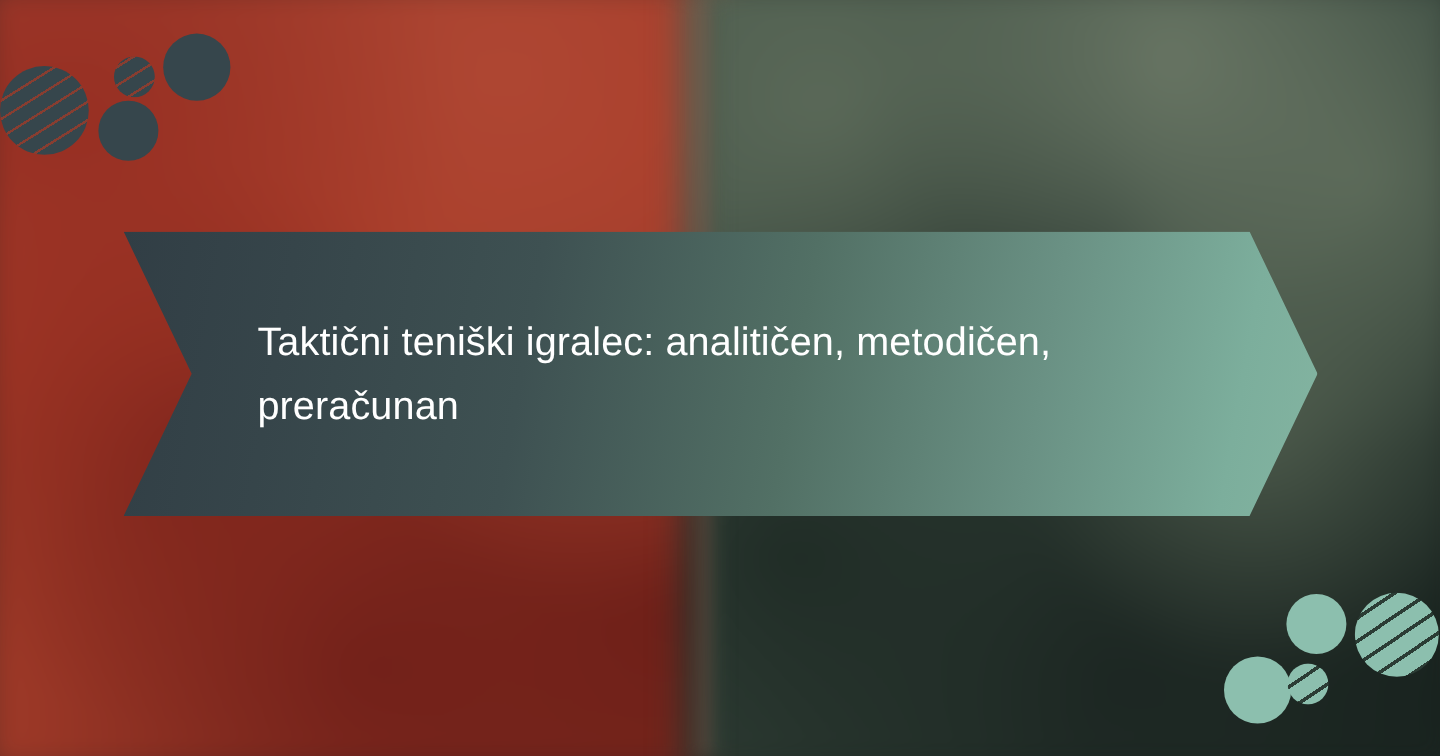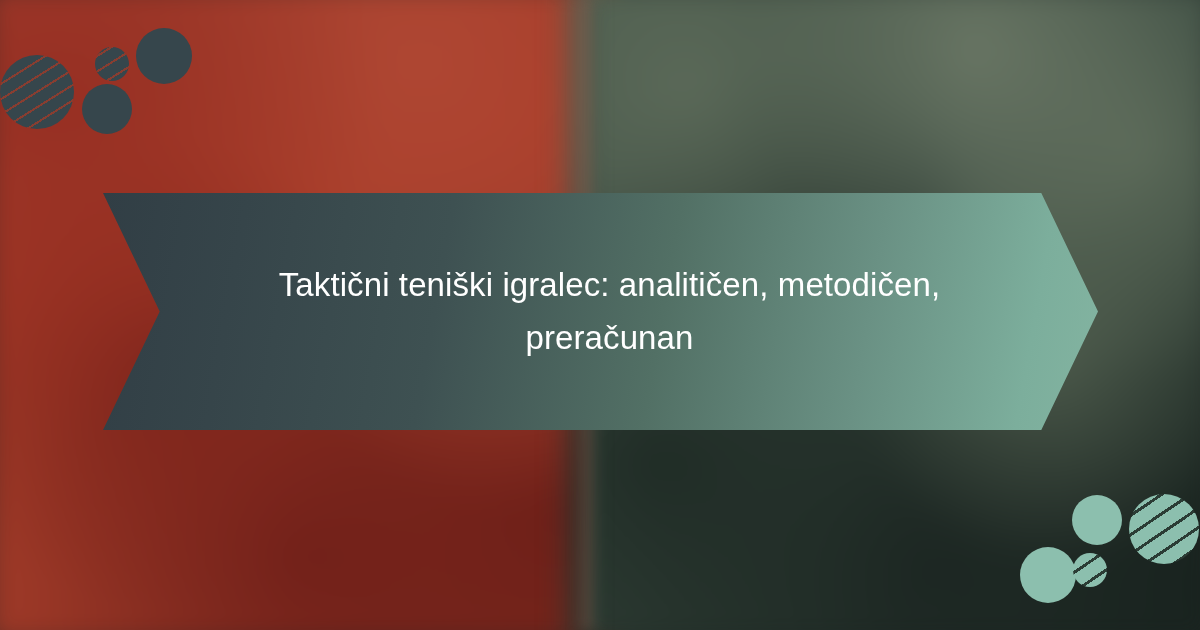--- a/index.html
+++ b/index.html
@@ -126,21 +126,21 @@
       94.3% 100%,
       0% 100%,
       5.7% 50%);
     display: flex;
     align-items: center;
     justify-content: center;
   }
   #banner-text {
     width: 790px;
     margin-left: 18px;
-    text-align: center;
+    text-align: left;
     color: #ffffff;
     font-size: 33px;
     font-weight: 400;
     line-height: 1.60;
     letter-spacing: .1px;
     white-space: pre-wrap;
   }
 </style>
 </head>
 <body>

